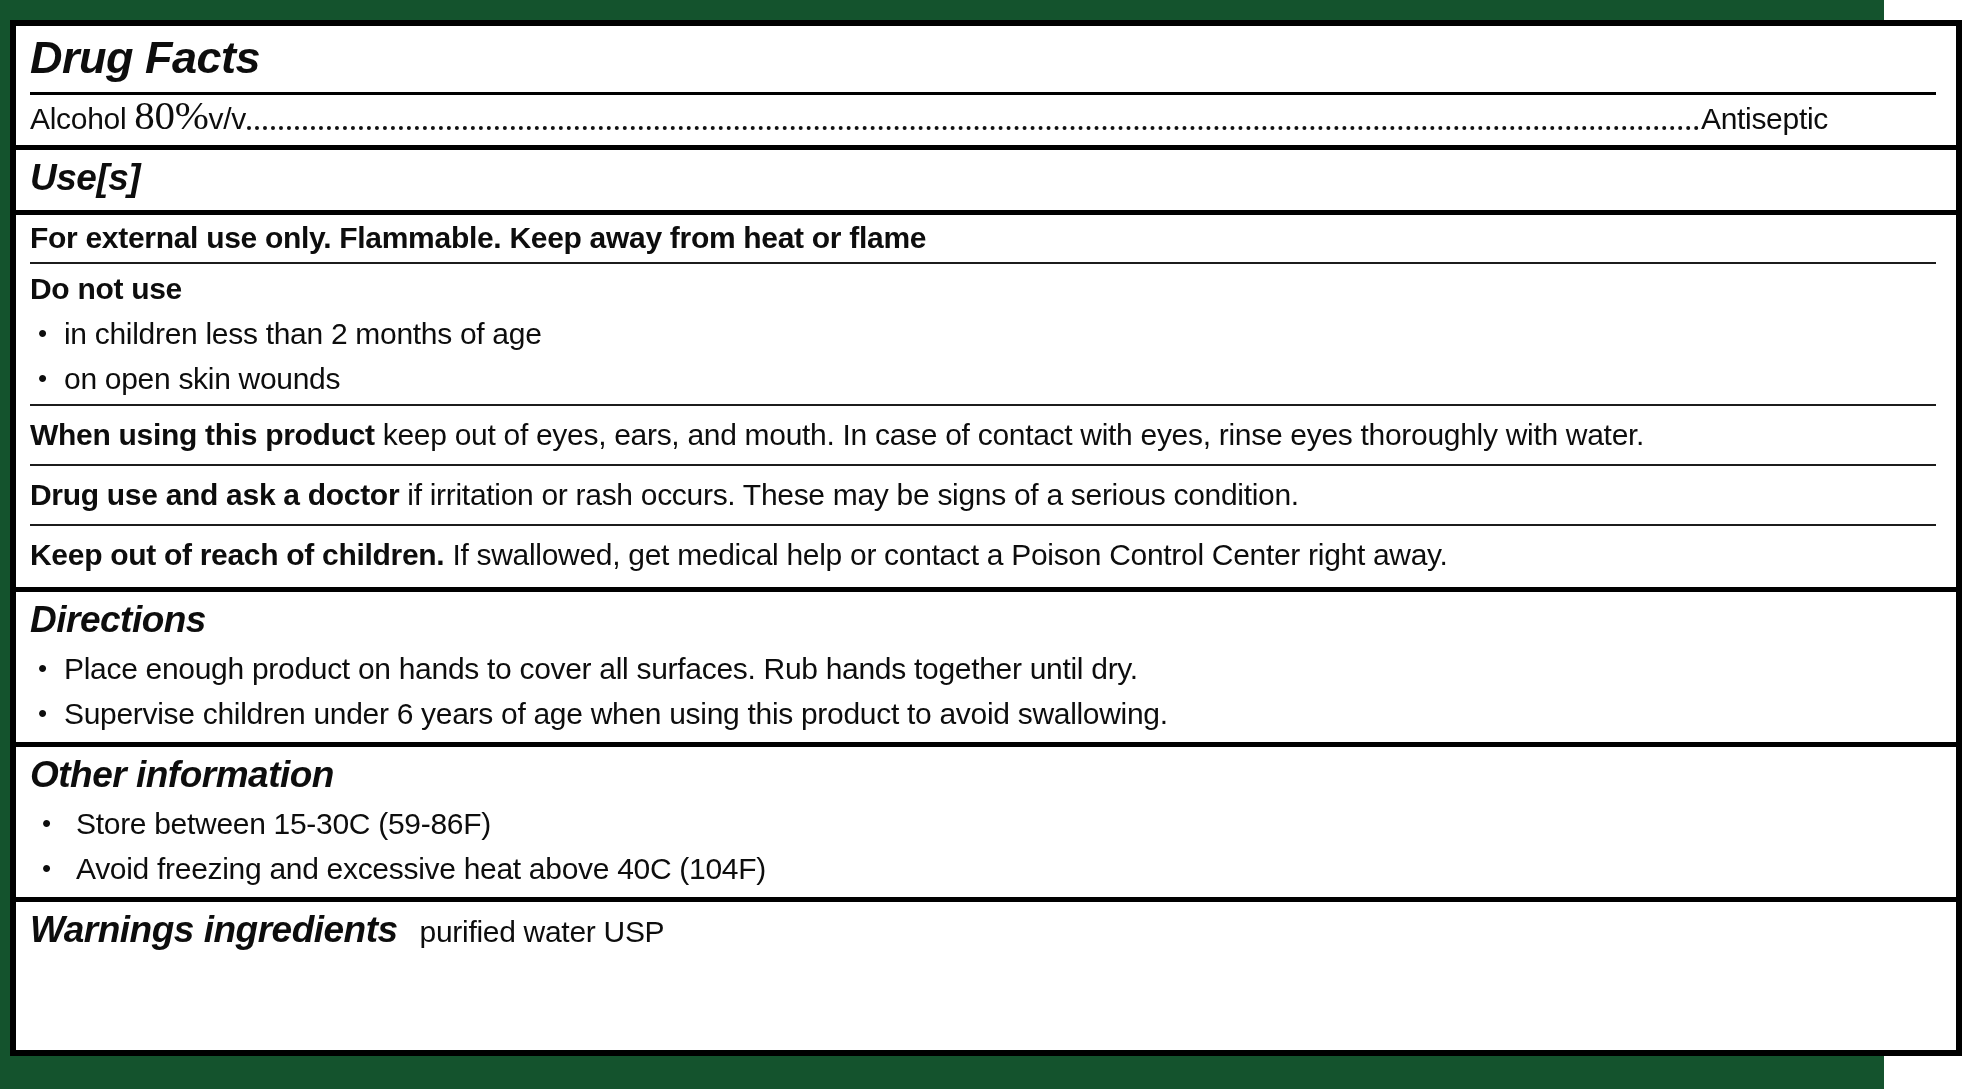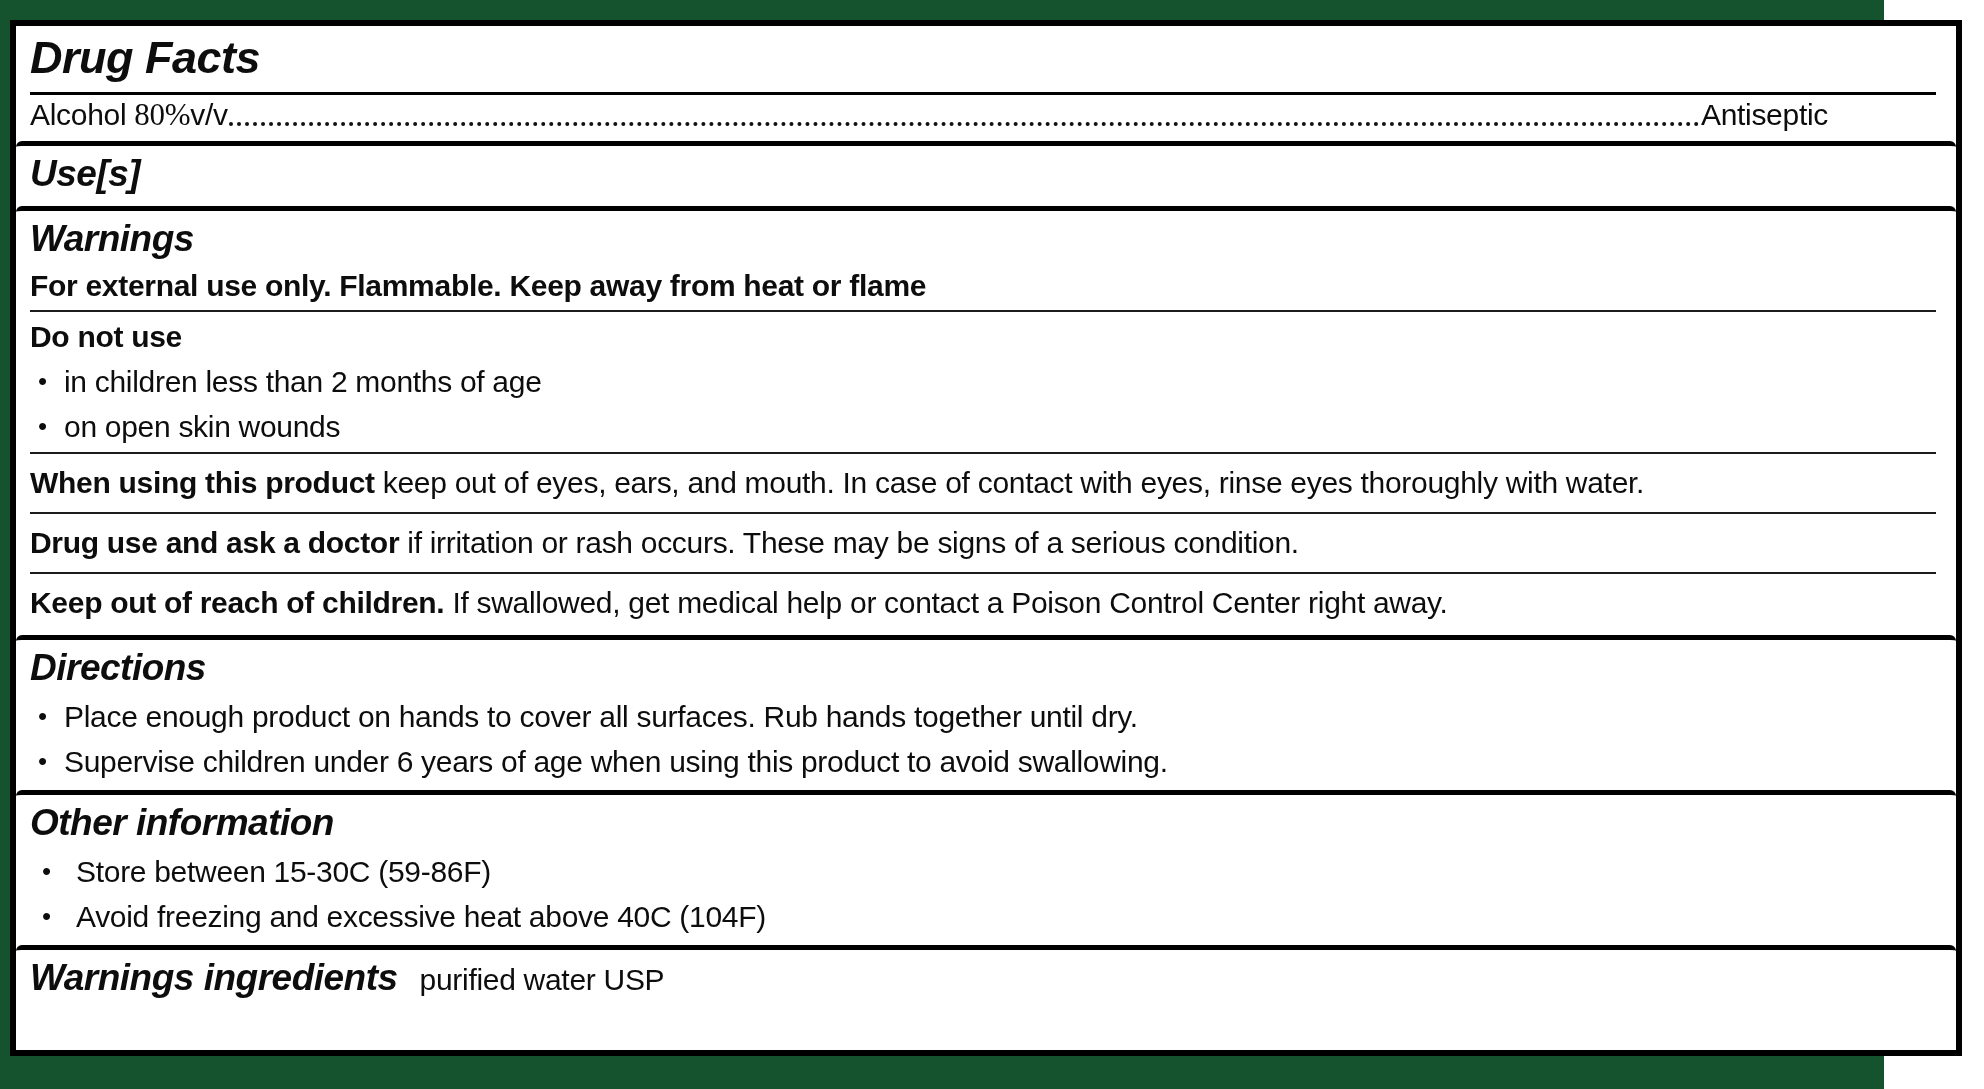--- a/index.html
+++ b/index.html
@@ -8,37 +8,37 @@
     position:relative; width:1884px; height:1089px; background:#14532d;
     font-family:"Liberation Sans","DejaVu Sans",sans-serif; color:#0d0d0d;
     letter-spacing:-0.3px;
   }
   .panel {
     position:absolute; left:10px; top:20px; width:1952px; height:1036px;
     border:6px solid #000; background:#fff;
     display:flex; flex-direction:column;
   }
   .sec { padding:2px 20px 6px 14px; }
-  .sec + .sec { border-top:5px solid #000;border-radius:6px; }
+  .sec + .sec { border-top:5px solid #000; }
 
   .h1 { font-size:45px; font-weight:bold; font-style:italic; line-height:60px; letter-spacing:-0.5px; }
   .h2 { font-size:37px; font-weight:bold; font-style:italic; line-height:52px; letter-spacing:-0.5px; }
   .h3 { font-size:35px; font-weight:bold; font-style:italic; letter-spacing:-0.5px; }
   .body { font-size:30px; line-height:44px; }
   .lead { font-weight:bold; }
 
   .hairline { border-top:2px solid #1c1c1c; height:0; margin:3px 0; }
   .title-rule { border-top:3px solid #000; height:0; margin:4px 0 0 0; }
 
   .headers-row { display:flex; justify-content:space-between; align-items:baseline; margin-top:2px; }
   .purpose-h { margin-right:100px; }
 
   .leader-row { display:flex; align-items:flex-end; padding-right:108px; }
   .leader-row .body { white-space:nowrap; line-height:40px; }
-  .serif { font-family:"Liberation Serif","DejaVu Serif",serif; font-size:31px; }
+  .serif { font-family:"Liberation Serif","DejaVu Serif",serif; font-size:41px; }
   .dots { flex:1 1 auto; border-bottom:4px dotted #111; height:1px; margin:0 1px 9px 1px; min-width:40px; }
 
   .bullet-row { display:flex; }
   .bullet-row .bullet { width:34px; padding-left:8px; font-size:26px; line-height:45px; }
   .bullet-row .body { flex:1; line-height:45px; }
   .other .bullet-row .bullet { width:46px; padding-left:12px; }
 
   .warn-line { padding:3px 0; }
   .warn-line .body { line-height:46px; }
   .flammable { line-height:42px; }
@@ -58,21 +58,20 @@
         <span class="dots"></span>
         <span class="body">Antiseptic</span>
       </div>
     </div>
 
     <div class="sec">
       <div class="h2">Use[s]</div>
     </div>
 
     <div class="sec">
-      <div class="h2">Warnings</div>
       <div class="body lead flammable">For external use only. Flammable. Keep away from heat or flame</div>
       <div class="hairline"></div>
       <div class="body lead">Do not use</div>
       <div class="bullet-row">
         <span class="bullet">•</span>
         <span class="body">in children less than 2 months of age</span>
       </div>
       <div class="bullet-row">
         <span class="bullet">•</span>
         <span class="body">on open skin wounds</span>

